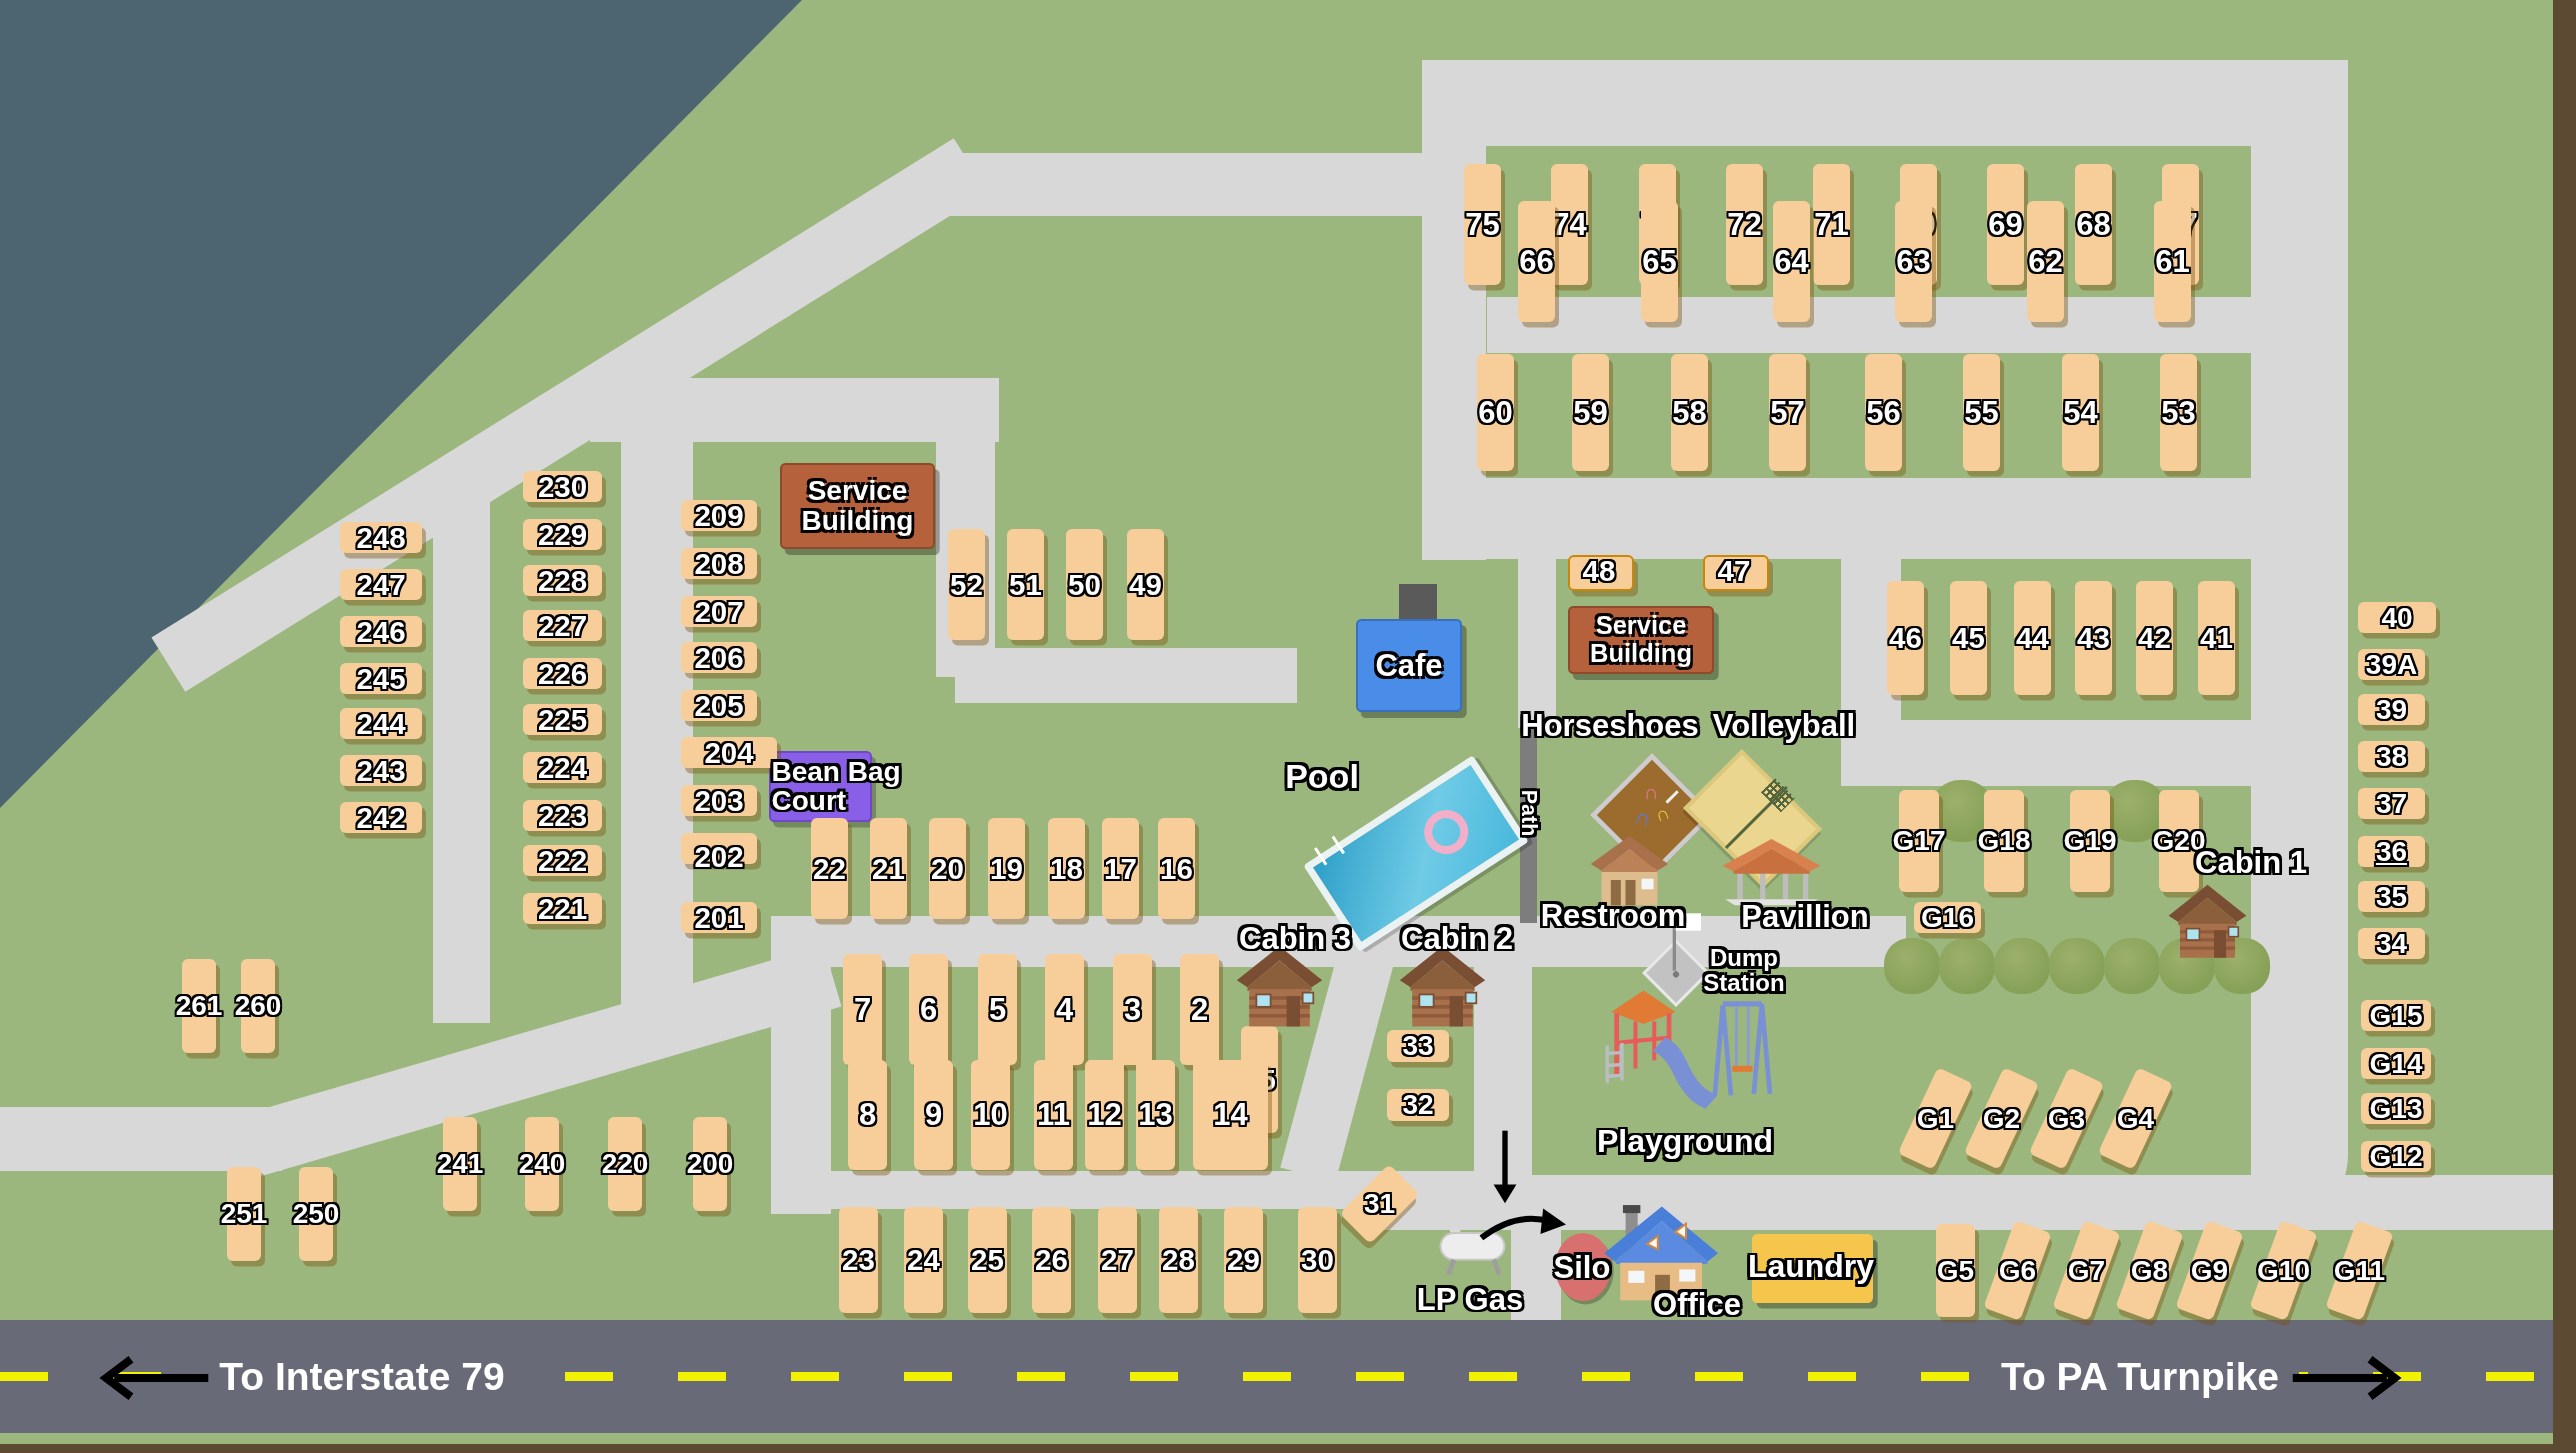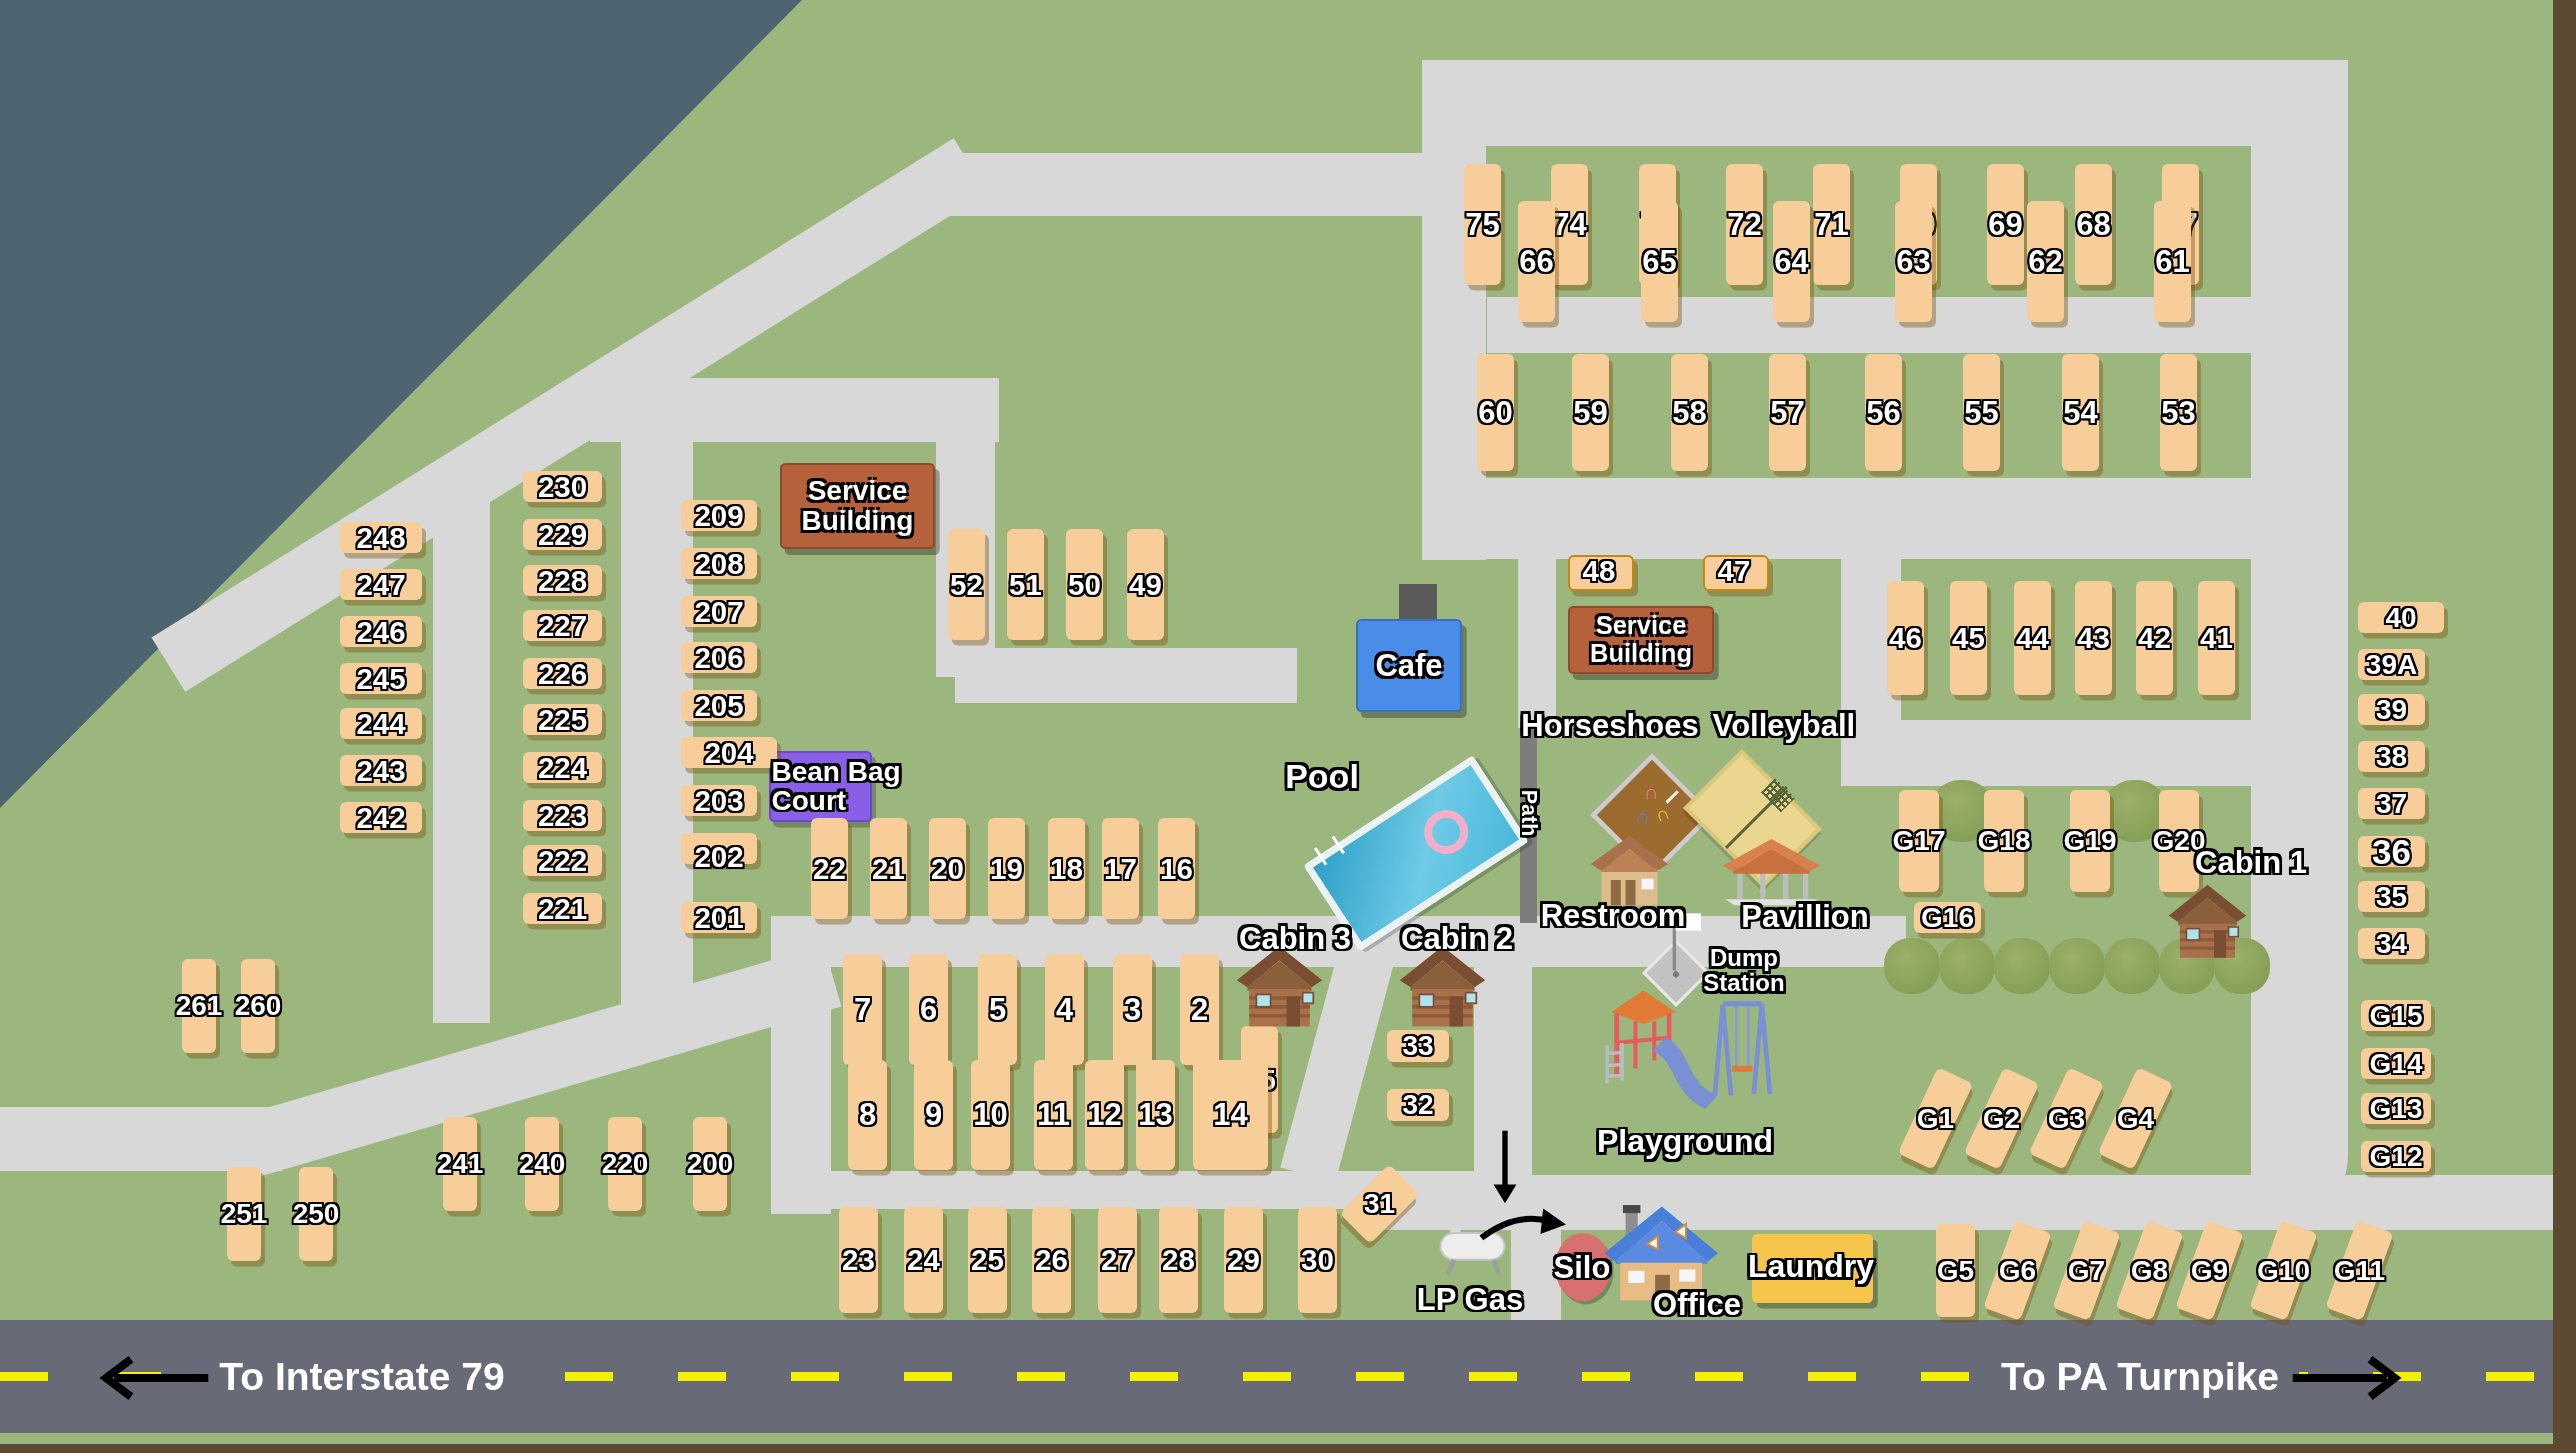--- a/index.html
+++ b/index.html
@@ -436,21 +436,21 @@
       <span class="siteLbl" style="font-size: 29.5px;">43</span>
     </div>
     <div class="siteWrap" style="left: 2136px; top: 581px; width: 37px; height: 114px;">
       <div class="siteBox"></div>
       <span class="siteLbl" style="font-size: 29.5px;">42</span>
     </div>
     <div class="siteWrap" style="left: 2198px; top: 581px; width: 37px; height: 114px;">
       <div class="siteBox"></div>
       <span class="siteLbl" style="font-size: 29.5px;">41</span>
     </div>
-    <div class="siteWrap" style="left: 2358px; top: 602px; width: 86px; height: 31px;">
+    <div class="siteWrap" style="left: 2358px; top: 602px; width: 78px; height: 31px;">
       <div class="siteBox"></div>
       <span class="siteLbl" style="font-size: 28px;">40</span>
     </div>
     <div class="siteWrap" style="left: 2358px; top: 649px; width: 67px; height: 31px;">
       <div class="siteBox"></div>
       <span class="siteLbl" style="font-size: 28px;">39A</span>
     </div>
     <div class="siteWrap" style="left: 2358px; top: 694px; width: 67px; height: 31px;">
       <div class="siteBox"></div>
       <span class="siteLbl" style="font-size: 28px;">39</span>
@@ -458,21 +458,21 @@
     <div class="siteWrap" style="left: 2358px; top: 741px; width: 67px; height: 31px;">
       <div class="siteBox"></div>
       <span class="siteLbl" style="font-size: 28px;">38</span>
     </div>
     <div class="siteWrap" style="left: 2358px; top: 788px; width: 67px; height: 31px;">
       <div class="siteBox"></div>
       <span class="siteLbl" style="font-size: 28px;">37</span>
     </div>
     <div class="siteWrap" style="left: 2358px; top: 836px; width: 67px; height: 31px;">
       <div class="siteBox"></div>
-      <span class="siteLbl" style="font-size: 35px;">36</span>
+      <span class="siteLbl" style="font-size: 28px; text-decoration: underline;">36</span>
     </div>
     <div class="siteWrap" style="left: 2358px; top: 881px; width: 67px; height: 31px;">
       <div class="siteBox"></div>
       <span class="siteLbl" style="font-size: 28px;">35</span>
     </div>
     <div class="siteWrap" style="left: 2358px; top: 928px; width: 67px; height: 31px;">
       <div class="siteBox"></div>
       <span class="siteLbl" style="font-size: 28px;">34</span>
     </div>
     <div class="siteWrap" style="left: 2361px; top: 1000px; width: 70px; height: 31px;">

